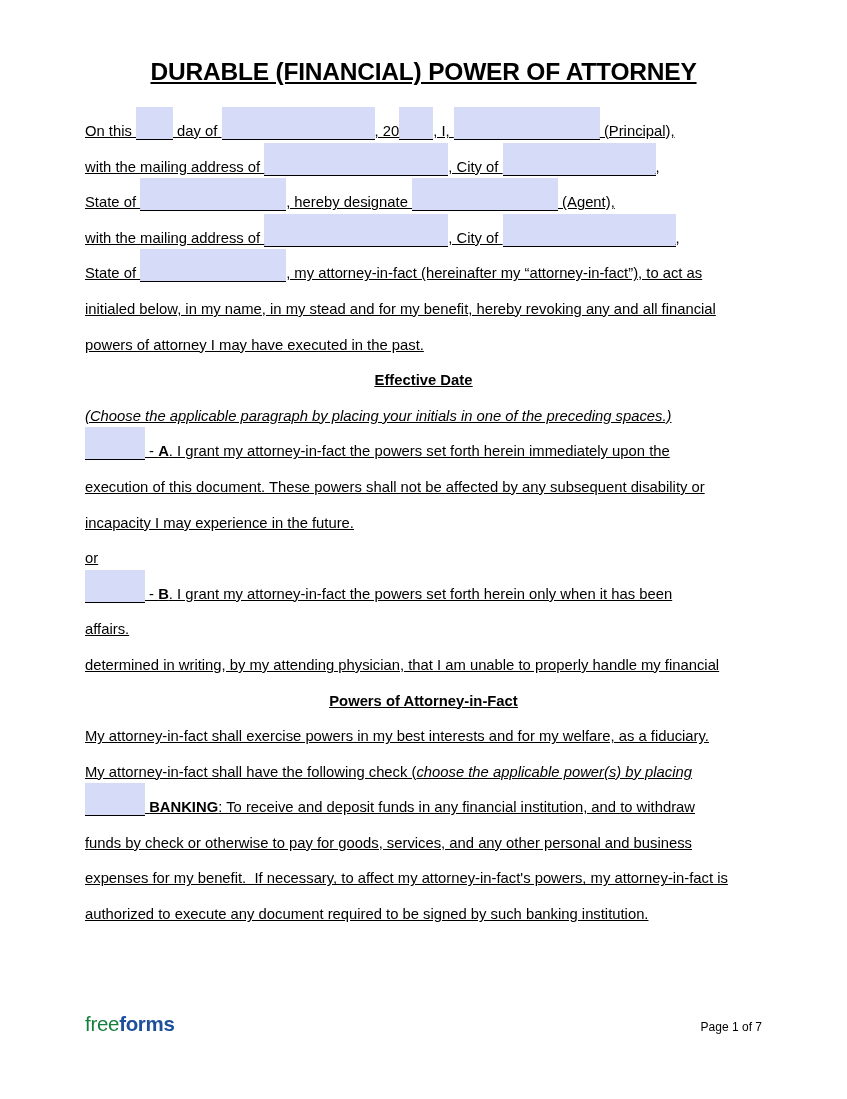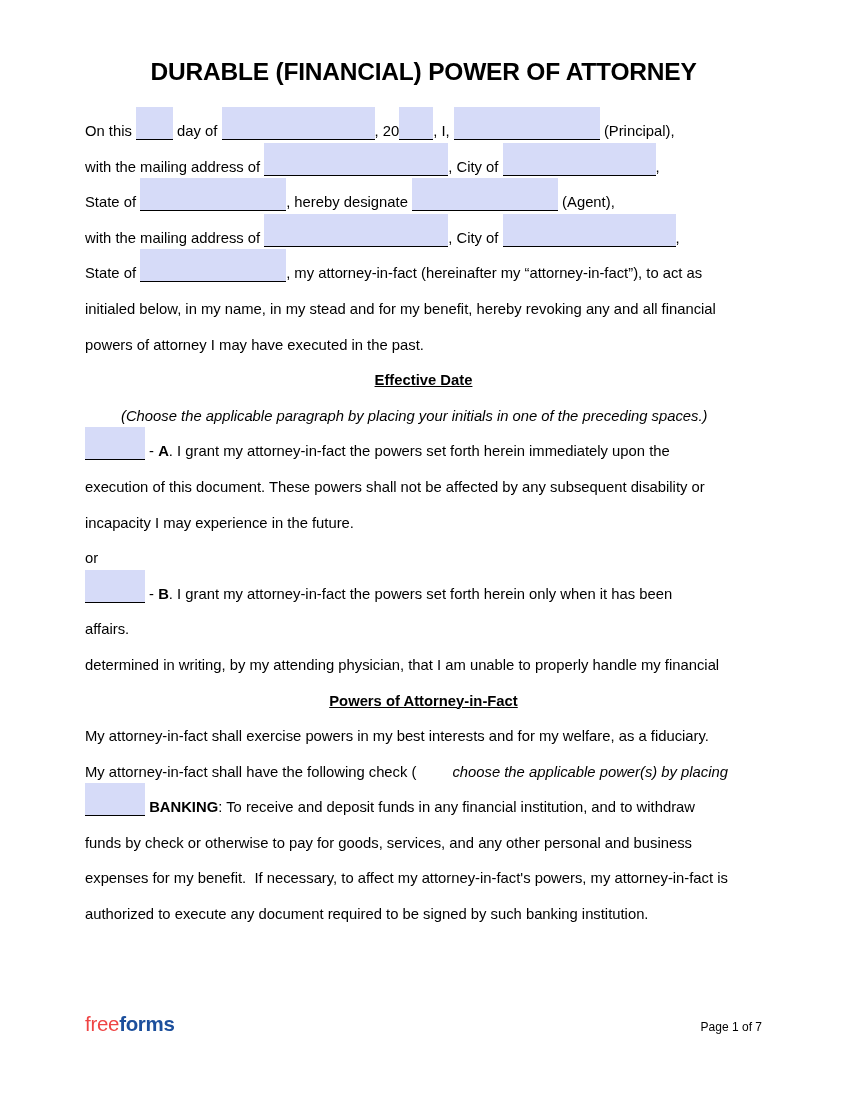--- a/index.html
+++ b/index.html
@@ -3,36 +3,37 @@
 <meta charset="utf-8">
 <style>
   html,body { margin:0; padding:0; background:#ffffff; }
   .page {
     position:relative; z-index:0;
     width:847px; height:1099px;
     background:#ffffff; color:#000;
     font-family:"Liberation Sans","DejaVu Sans",sans-serif;
     font-size:14.8px;
     overflow:hidden;
+    text-decoration:underline;
   }
   .title {
     margin:58px 60px 28px;
     text-align:center;
     font-size:24.5px; font-weight:bold; letter-spacing:-0.2px;
     white-space:nowrap;
   }
   .lines { margin:0 85px; }
   .line {
     line-height:35.6px;
     white-space:pre;
   }
   .line.center { text-align:center; }
   .heading { font-weight:bold; text-decoration:underline; text-align:center; }
   .b { font-weight:bold; }
-  .i { font-style:italic;margin-left:36px; }
+  .i { font-style:italic; }
   
   .ff {
     position:relative;
     display:inline-block;
     height:18px;
     margin-bottom:-4px;
     border-bottom:1.3px solid #000;
     vertical-align:baseline;
   }
   .ff::before {
@@ -75,16 +76,16 @@
       <div class="line"><span>determined in writing, by my attending physician, that I am unable to properly handle my financial</span></div>
       <div class="line heading center"><span>Powers of Attorney-in-Fact</span></div>
       <div class="line"><span>My attorney-in-fact shall exercise powers in my best interests and for my welfare, as a fiduciary.</span></div>
       <div class="line"><span>My attorney-in-fact shall have the following check (</span><span class="i">choose the applicable power(s) by placing</span></div>
       <div class="line"><span class="ff" style="width: 60px;"></span><span> </span><span class="b">BANKING</span><span>: To receive and deposit funds in any financial institution, and to withdraw</span></div>
       <div class="line"><span>funds by check or otherwise to pay for goods, services, and any other personal and business</span></div>
       <div class="line"><span>expenses for my benefit.  If necessary, to affect my attorney-in-fact's powers, my attorney-in-fact is</span></div>
       <div class="line"><span>authorized to execute any document required to be signed by such banking institution.</span></div>
     </div>
   <div class="footer">
-    <div class="logo"><span class="free" style="color: #ef4444;">free</span><span class="forms" style="color: rgb(28, 79, 156);">forms</span></div>
+    <div class="logo"><span class="free" style="color: #15803d;">free</span><span class="forms" style="color: rgb(28, 79, 156);">forms</span></div>
     <div class="page-label">Page 1 of 7</div>
   </div>
 </div>
 
 </body></html>

